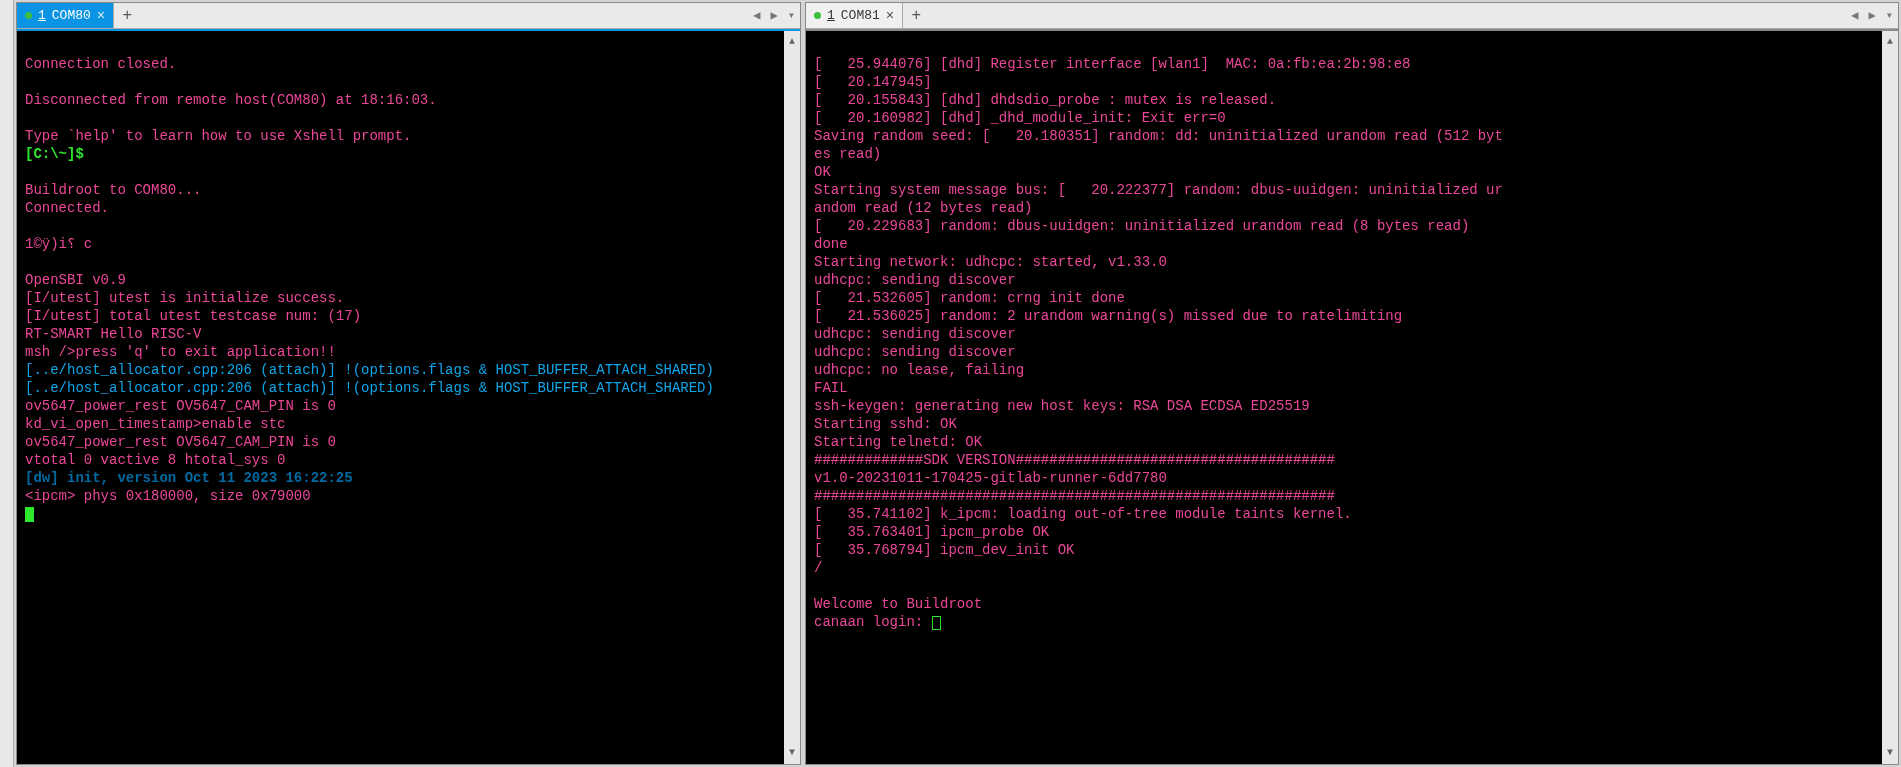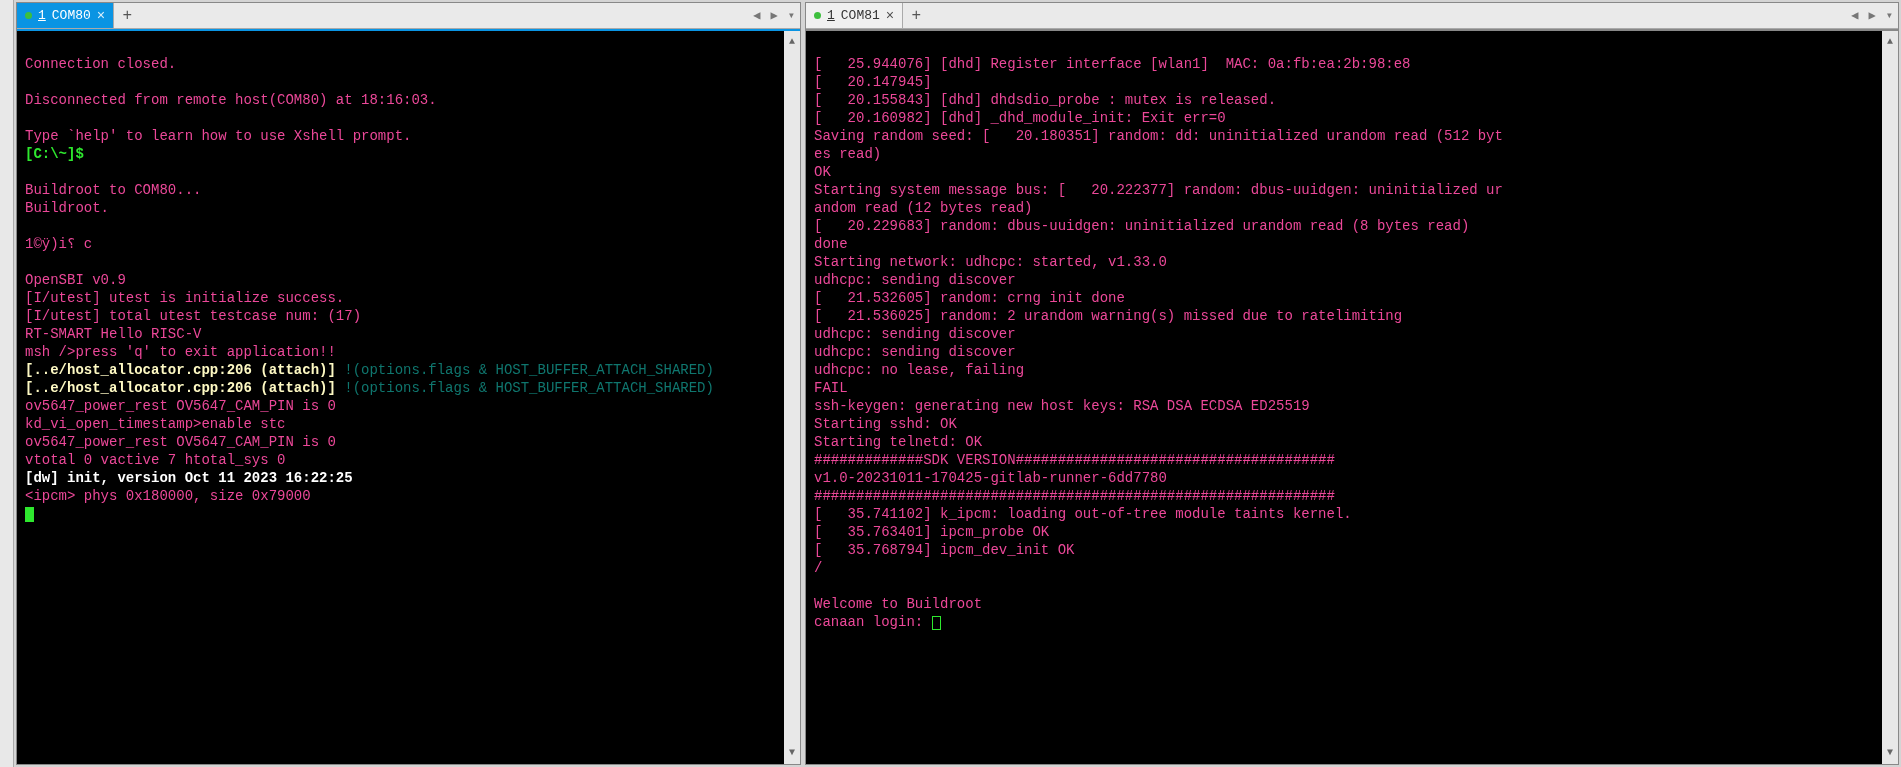--- a/index.html
+++ b/index.html
@@ -106,23 +106,23 @@
       flex-direction: column;
       align-items: center;
       justify-content: space-between;
       color: #666;
       font-size: 10px;
     }
     .scrollbar .arrow { padding: 2px 0; cursor: pointer; }
     .scrollbar .track { flex: 1; width: 100%; background: #e8e8e8; }
     .c-white { color: #ec4899; }
     .c-green { color: #2ee82e; font-weight: bold; }
-    .c-yellow { color: #fef9c3; font-weight: bold; }
-    .c-cyan { color: #0f766e; }
-    .c-blue { color: #ffffff; font-weight: bold; text-align: right; }
+    .c-yellow { color: #0ea5e9; }
+    .c-cyan { color: #0ea5e9; }
+    .c-blue { color: #0369a1; font-weight: bold; text-align: right; }
     .cursor-block {
       display: inline-block;
       width: 9px;
       height: 15px;
       background: #2ee82e;
       vertical-align: text-bottom;
     }
     .cursor-outline {
       display: inline-block;
       width: 9px;
@@ -153,35 +153,35 @@
   </div>
   <div class="terminal">
 <span class="c-white">Connection closed.</span>
 <span class="c-white"></span>
 <span class="c-white">Disconnected from remote host(COM80) at 18:16:03.</span>
 <span class="c-white"></span>
 <span class="c-white">Type `help' to learn how to use Xshell prompt.</span>
 <span class="c-green">[C:\~]$</span>
 <span class="c-white"></span>
 <span class="c-white">Buildroot to COM80...</span>
-<span class="c-white">Buildroot.</span>
+<span class="c-white">Connected.</span>
 <span class="c-white"></span>
 <span class="c-white">1©ÿ)i⸮ c</span>
 <span class="c-white"></span>
 <span class="c-white">OpenSBI v0.9</span>
 <span class="c-white">[I/utest] utest is initialize success.</span>
 <span class="c-white">[I/utest] total utest testcase num: (17)</span>
 <span class="c-white">RT-SMART Hello RISC-V</span>
 <span class="c-white">msh /&gt;press 'q' to exit application!!</span>
 <span class="c-yellow">[..e/host_allocator.cpp:206 (attach)] </span><span class="c-cyan">!(options.flags &amp; HOST_BUFFER_ATTACH_SHARED)</span>
 <span class="c-yellow">[..e/host_allocator.cpp:206 (attach)] </span><span class="c-cyan">!(options.flags &amp; HOST_BUFFER_ATTACH_SHARED)</span>
 <span class="c-white">ov5647_power_rest OV5647_CAM_PIN is 0</span>
 <span class="c-white">kd_vi_open_timestamp&gt;enable stc</span>
 <span class="c-white">ov5647_power_rest OV5647_CAM_PIN is 0</span>
-<span class="c-white">vtotal 0 vactive 7 htotal_sys 0</span>
+<span class="c-white">vtotal 0 vactive 8 htotal_sys 0</span>
 <span class="c-blue">[dw] init, version Oct 11 2023 16:22:25</span>
 <span class="c-white">&lt;ipcm&gt; phys 0x180000, size 0x79000</span>
 <span class="cursor-block"></span>
     <div class="scrollbar">
       <span class="arrow">▲</span>
       <div class="track"></div>
       <span class="arrow">▼</span>
     </div>
   </div>
 </div>

